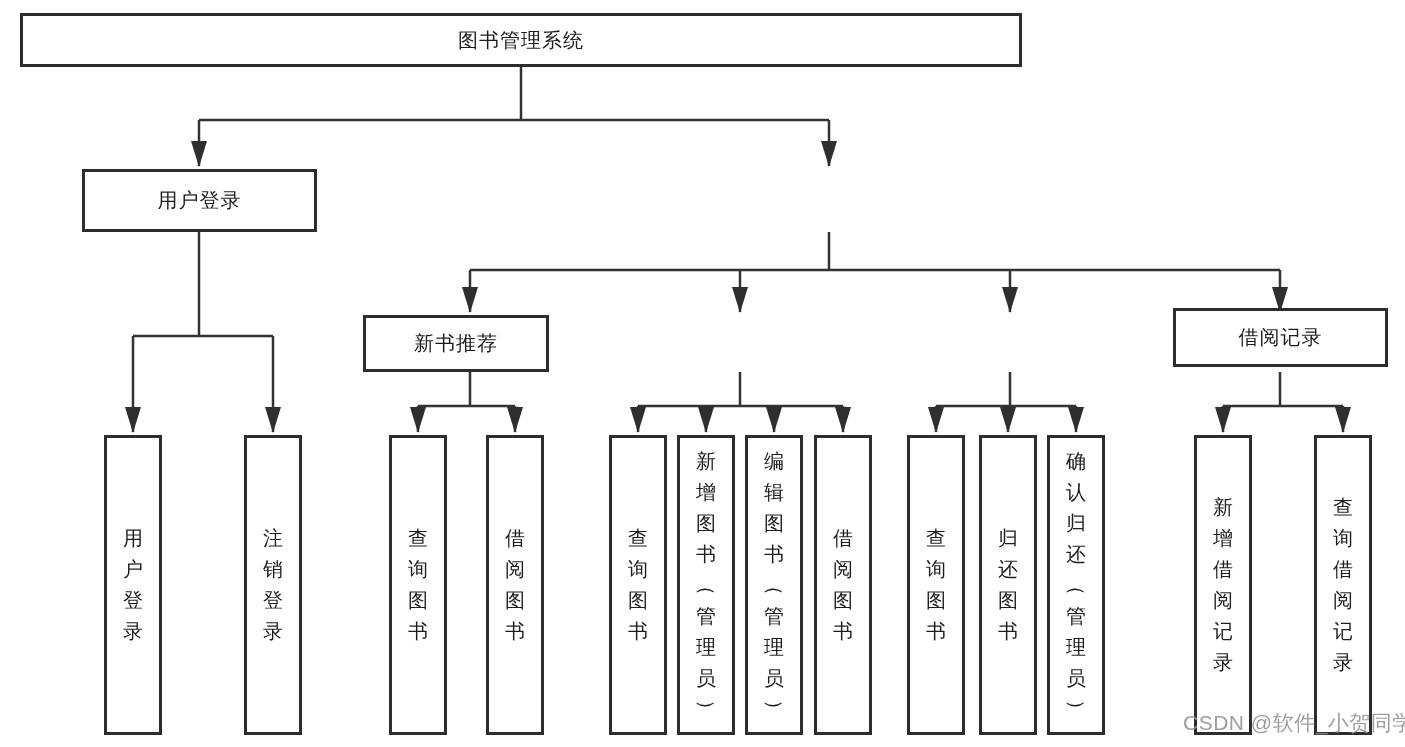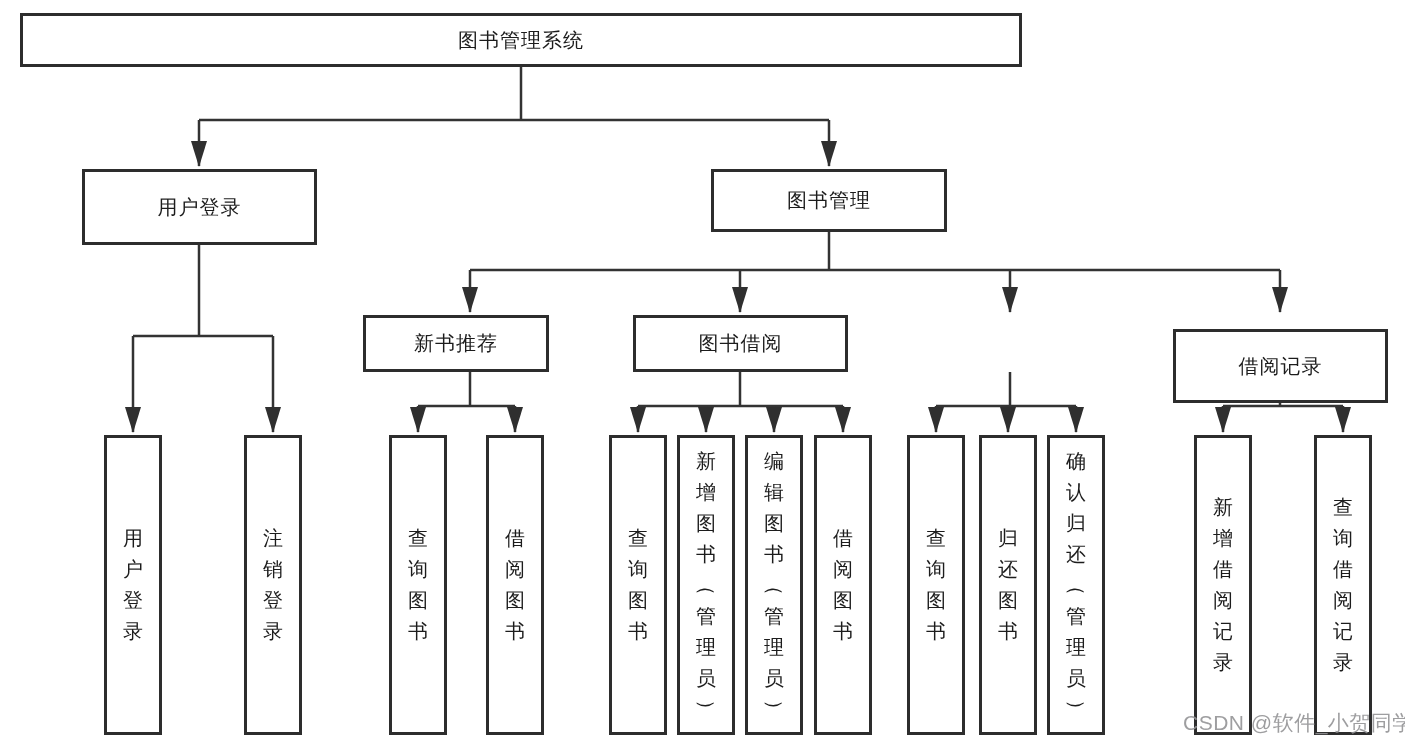--- a/index.html
+++ b/index.html
@@ -73,34 +73,28 @@
       <line x1="1223" y1="406" x2="1343" y2="406"></line>
       <line x1="1223" y1="406" x2="1223" y2="432" marker-end="url(#ah)"></line>
       <line x1="1343" y1="406" x2="1343" y2="432" marker-end="url(#ah)"></line>
     </g>
   </svg>
 
   <div class="box h" style="left:20px;top:13px;width:1002px;height:54px">
     <span>图书管理系统</span>
   </div>
 
-  <div class="box h" style="left:82px;top:169px;width:235px;height:76px">
+  <div class="box h" style="left:82px;top:169px;width:235px;height:63px">
     <span>用户登录</span>
-  </div>
-  <div class="box h" style="left:711px;top:169px;width:236px;height:63px">
-    <span>图书管理</span>
   </div>
 
   <div class="box h" style="left:363px;top:315px;width:186px;height:57px">
     <span>新书推荐</span>
   </div>
-  <div class="box h" style="left:633px;top:315px;width:215px;height:57px">
-    <span>图书借阅</span>
-  </div>
-  <div class="box h" style="left:1173px;top:329px;width:215px;height:74px">
+  <div class="box h" style="left:1173px;top:308px;width:215px;height:59px">
     <span>借阅记录</span>
   </div>
 
   <div class="box v" style="left:104px;top:435px;width:58px;height:300px">
       <span class="vchar">用</span>
       <span class="vchar">户</span>
       <span class="vchar">登</span>
       <span class="vchar">录</span>
     </div>
   <div class="box v" style="left:244px;top:435px;width:58px;height:300px">

